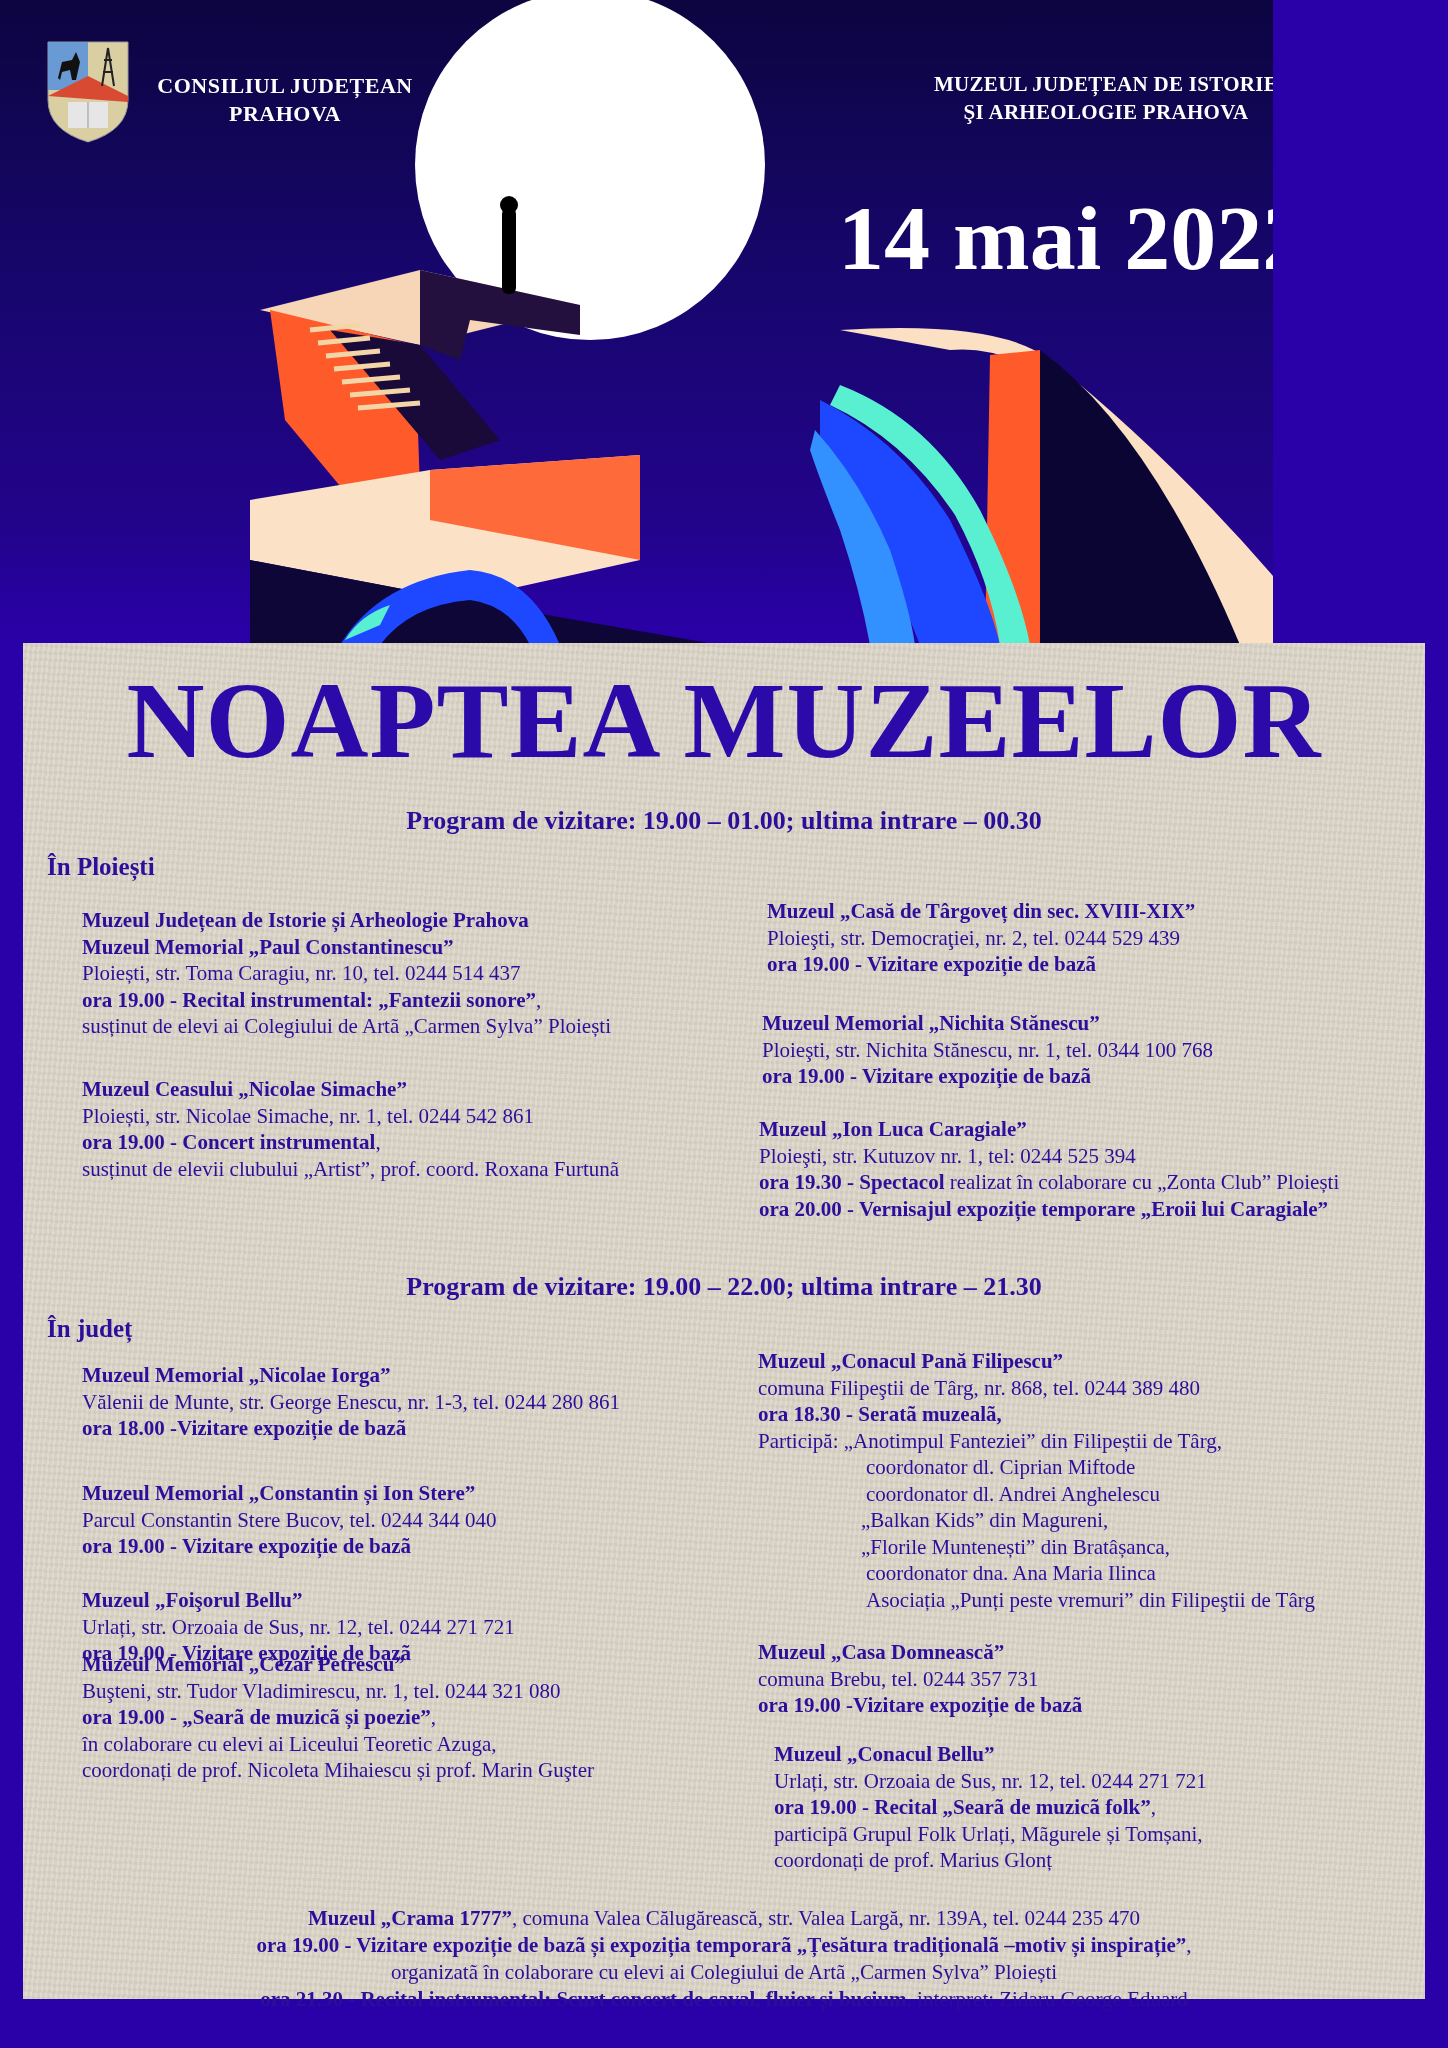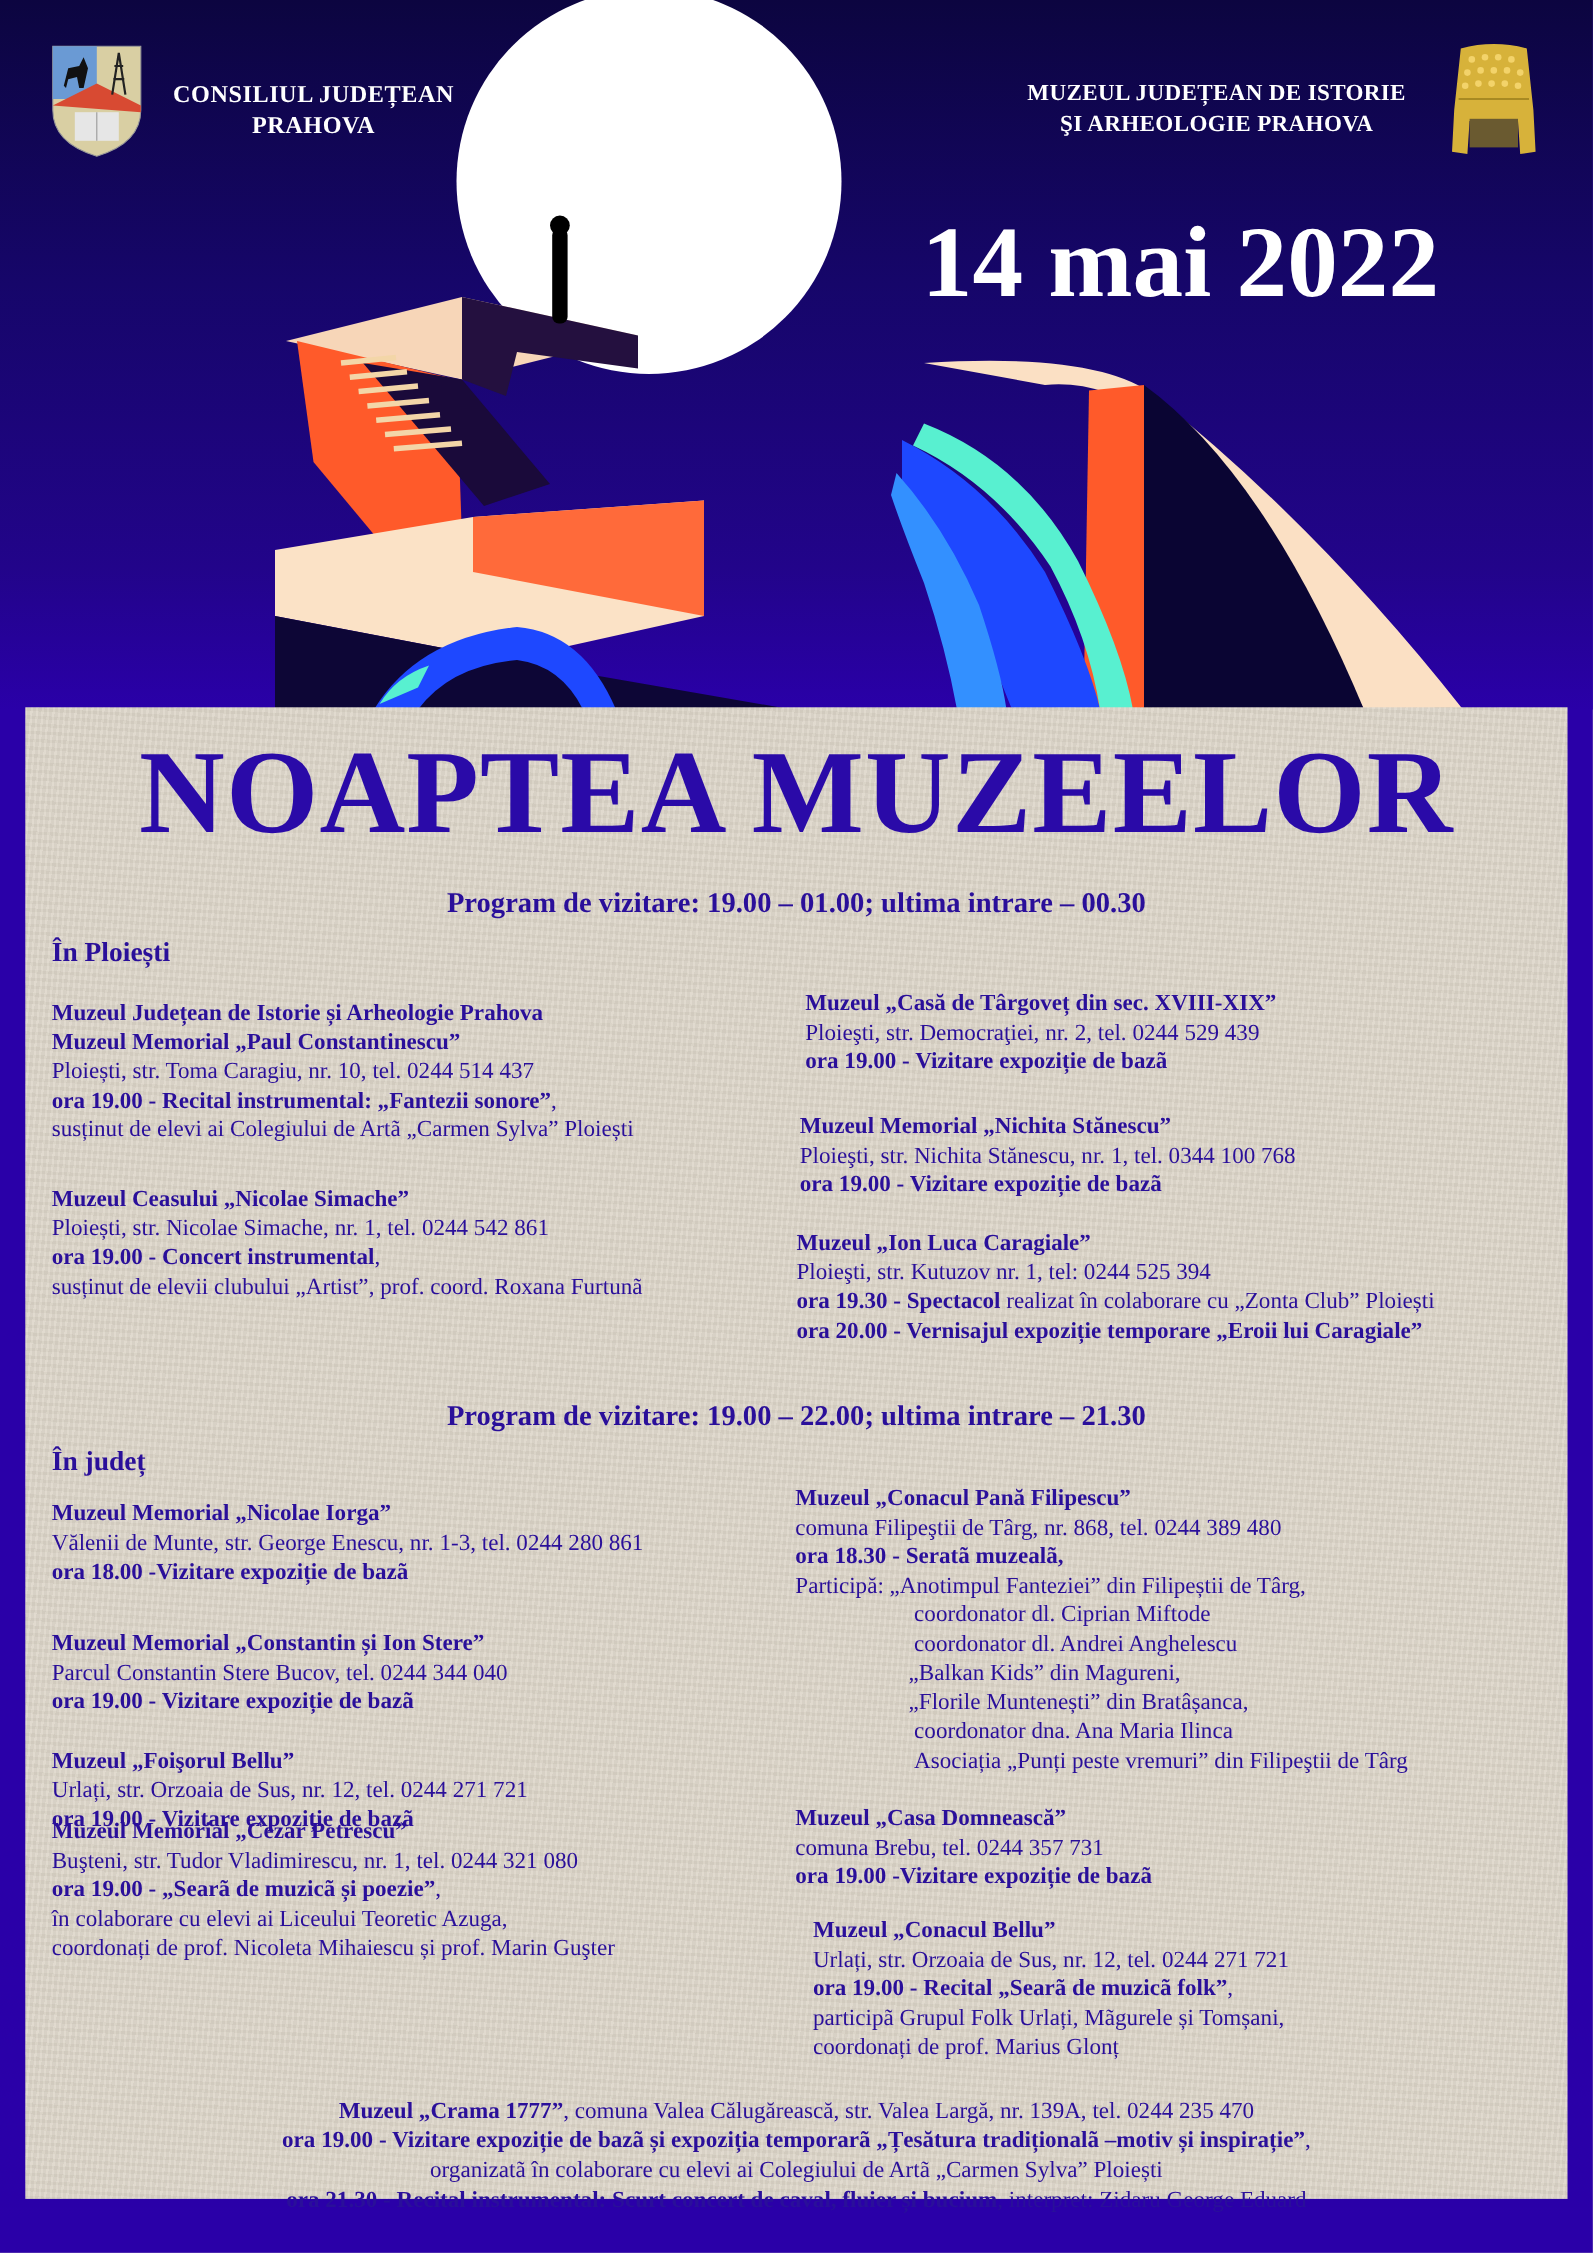--- a/index.html
+++ b/index.html
@@ -2,21 +2,21 @@
 <html><head>
 <meta charset="utf-8">
 <style>
   html, body { margin:0; padding:0; }
   body {
     width:1448px; height:2048px; position:relative; overflow:hidden;
     background:#2a00a8;
     font-family:"Liberation Serif", serif;
   }
   .hero {
-    position:absolute; left:0; top:0; width:1448px; height:645px;
+    position:absolute; left:0; top:0; width:1273px; height:645px;
     background:linear-gradient(180deg,#0c0540 0%,#16066a 40%,#22048a 80%,#2a00a8 100%);
     overflow:hidden;
   }
   .hero svg.art { position:absolute; left:0; top:0; }
   .logo-left { position:absolute; left:46px; top:40px; width:84px; height:104px; }
   .org-left {
     position:absolute; left:140px; top:72px; width:290px;
     color:#fff; font-weight:bold; font-size:22px; line-height:28px; text-align:center;
     letter-spacing:0.5px;
   }
@@ -44,21 +44,21 @@
     letter-spacing:1px;
   }
   .prog {
     position:absolute; left:0; width:100%; text-align:center;
     font-weight:bold; font-size:26px; line-height:30px; color:#2a0f9a;
     font-family:"Liberation Serif", serif;
   }
   .region {
     position:absolute; font-weight:bold; font-size:25px; line-height:30px; color:#2a0f9a;
   }
-  .museum { position:absolute; font-size:21px; line-height:26.5px; color:#2a0f9a; }
+  .museum { position:absolute; font-size:21px; line-height:26.5px; color:#2a0f9a;margin-left:35px; }
   .museum .name, .museum .b { font-weight:bold; }
   .museum .line { white-space:nowrap; }
   .museum .indent { padding-left:103px; }
   .museum .indent2 { padding-left:108px; }
   .footer-block {
     position:absolute; left:0; top:1262px; width:100%; text-align:center;
     font-size:21px; line-height:27px; color:#2a0f9a;
   }
   .footer-block .b { font-weight:bold; }
   .footer-block .line { white-space:nowrap; }

